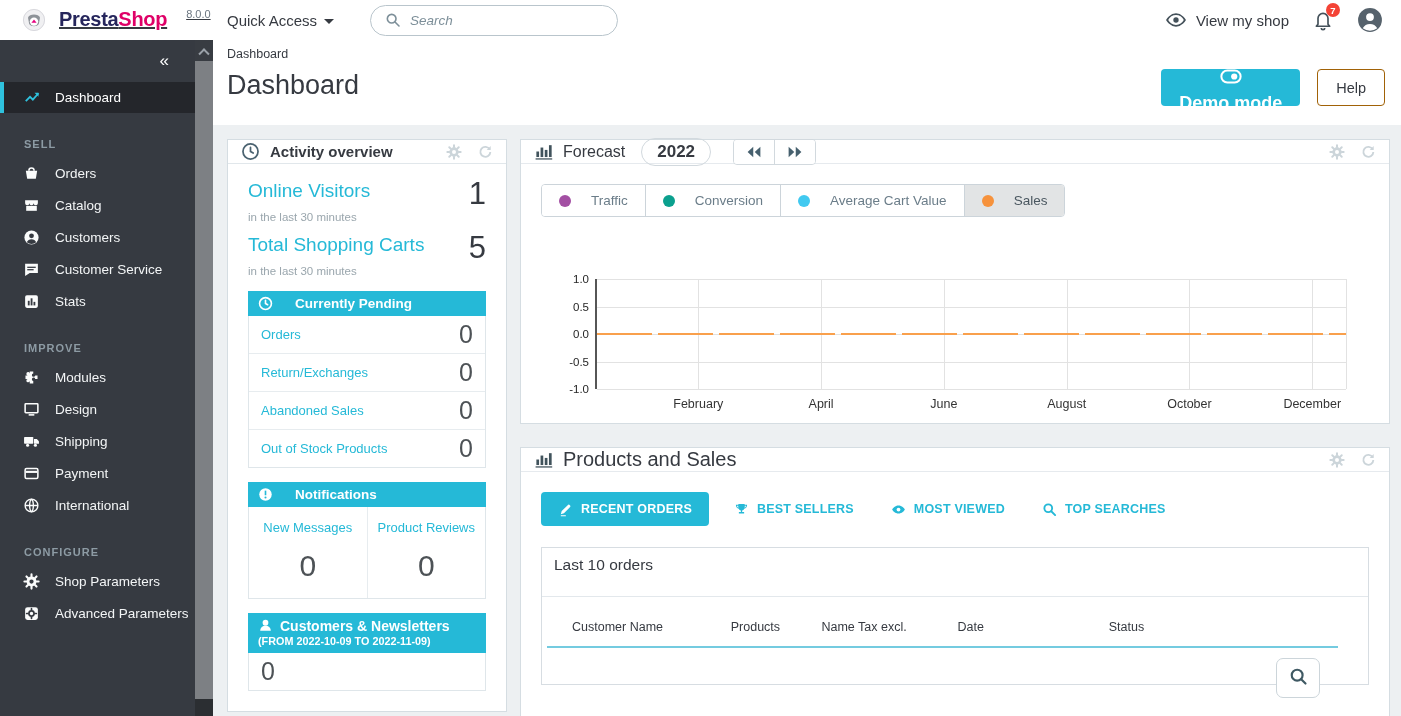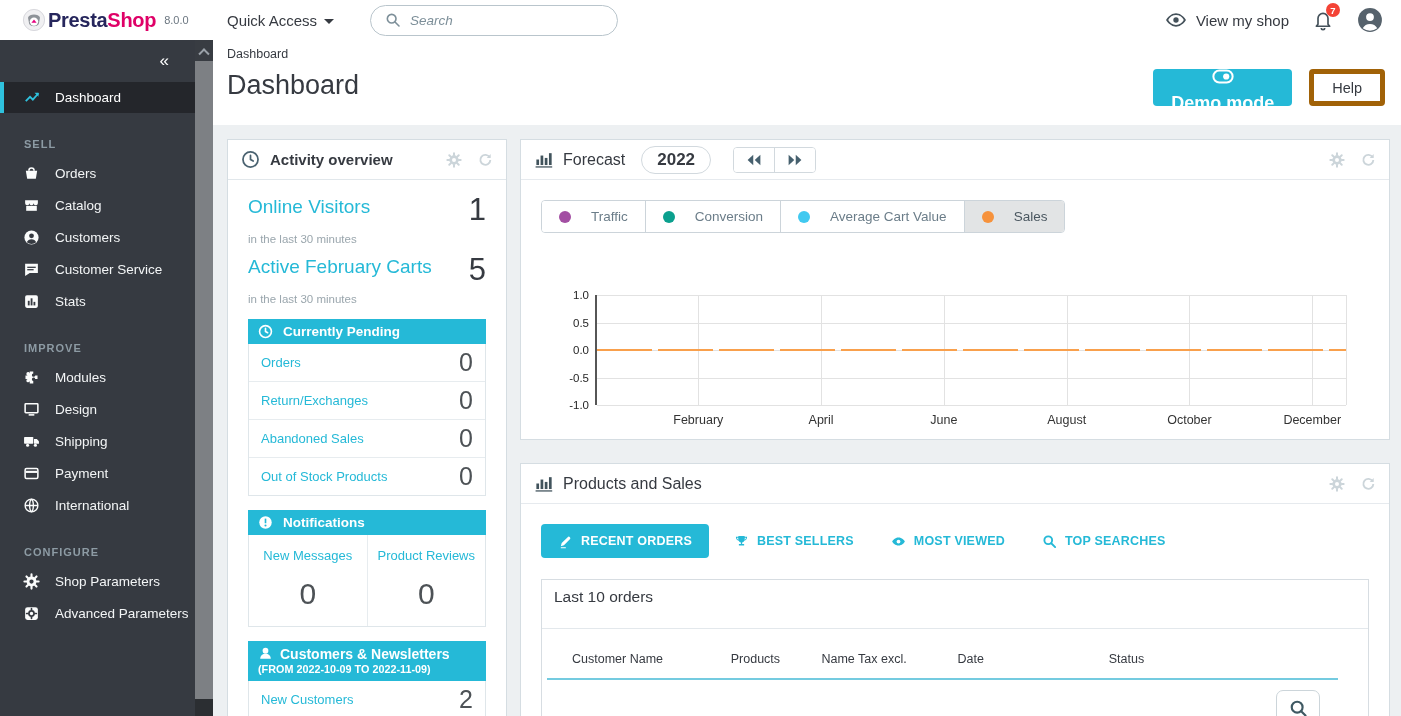--- a/index.html
+++ b/index.html
@@ -2,21 +2,21 @@
 <html><head>
 <meta charset="utf-8">
 <style>
   * { margin:0; padding:0; box-sizing:border-box; }
   html,body { width:1401px; height:716px; overflow:hidden; }
   body { font-family:"Liberation Sans", sans-serif; background:#fff; color:#363a41; }
   svg { display:block; }
 
   
   .topbar { height:40px; display:flex; align-items:center; background:#fff; padding:0 18px 0 22px; position:relative; z-index:5; }
-  .brand { display:flex; align-items:center; gap:2px; width:173px; flex-shrink:0; }
+  .brand { display:flex; align-items:flex-start; gap:13px; width:173px; flex-shrink:0;text-decoration:underline; }
   .brand-text { font-size:20px; font-weight:800; letter-spacing:-0.3px; }
   .brand-presta { color:#26265c; }
   .brand-shop { color:#df0067; }
   .brand-version { font-size:11px; color:#6b7680; margin-left:6px; }
   .quick-access { display:flex; align-items:center; gap:7px; font-size:15px; color:#363a41; margin-left:32px; cursor:pointer; }
   .caret-down { width:0; height:0; border-left:5px solid transparent; border-right:5px solid transparent; border-top:5px solid #363a41; margin-top:2px; }
   .searchbox { margin-left:36px; width:248px; height:31px; border:1px solid #b9c5cc; border-radius:16px; display:flex; align-items:center; gap:9px; padding:0 14px; background:#fff; }
   .searchbox input { border:none; outline:none; flex:1; font-size:13.5px; font-family:"Liberation Sans", sans-serif; color:#4d7c0f; background:transparent; }
   .searchbox input::placeholder { font-style:italic; color:#7d8f99; }
   .topbar-right { margin-left:auto; display:flex; align-items:center; gap:24px; }
@@ -44,39 +44,39 @@
   .sb-scroll-down { position:absolute; bottom:0; left:0; right:0; height:17px; background:#2b2e32; }
   .chev-up { width:8px; height:8px; border-left:2px solid #9aa1a8; border-top:2px solid #9aa1a8; transform:rotate(45deg) translate(2px,2px); }
 
   
   .main { flex:1; display:flex; flex-direction:column; min-width:0; background:#fff; }
   .page-head { background:#fff; padding:7px 16px 0 14px; height:85px; position:relative; flex-shrink:0; }
   .breadcrumb { font-size:12.5px; color:#363a41; }
   .page-title { font-size:27px; font-weight:400; color:#363a41; margin-top:9px; }
   .head-buttons { position:absolute; right:16px; top:29px; display:flex; gap:17px; }
   .btn-demo { background:#25b9d7; color:#fff; border:none; border-radius:4px; font-size:18px; font-weight:700; padding:0 18px; height:37px; display:flex; align-items:center; gap:9px; cursor:pointer; font-family:"Liberation Sans", sans-serif;flex-direction:column; }
-  .btn-help { background:#fff; color:#363a41; border:5px solid #a16207; border-radius:4px; font-size:14.5px; padding:0 18px; height:37px; display:flex; align-items:center; cursor:pointer; font-family:"Liberation Sans", sans-serif; }
+  .btn-help { background:#fff; color:#363a41; border:1px solid #a16207; border-radius:4px; font-size:14.5px; padding:0 18px; height:37px; display:flex; align-items:center; cursor:pointer; font-family:"Liberation Sans", sans-serif; }
 
   .content { flex:1; background:#edf0f2; padding:14px 11px 0 14px; display:flex; gap:13px; align-items:flex-start; overflow:hidden; }
 
   .panel { background:#fff; border:1px solid #d5dde2; }
-  .panel-head { height:40px; display:flex; align-items:center; gap:10px; padding:0 13px; border-bottom:1px solid #e1e7eb; }
+  .panel-head { height:24px; display:flex; align-items:center; gap:10px; padding:0 13px; border-bottom:1px solid #e1e7eb; }
   .panel-title { font-size:15px; font-weight:600; color:#363a41; }
   .head-actions { margin-left:auto; display:flex; gap:15px; align-items:center; }
   .head-actions .icon-btn { cursor:pointer; }
 
   
   .activity-panel { width:280px; flex-shrink:0; }
   .activity-body { padding:16px 20px 20px; }
   .stat { margin-bottom:11px; }
   .stat-top { display:flex; justify-content:space-between; align-items:flex-start; }
   .stat-label { color:#25b9d7; font-size:19px; cursor:pointer; }
   .stat-value { font-size:31px; font-weight:300; color:#363a41; line-height:0.9; }
-  .stat-sub { color:#9aa6ad; font-size:11.5px; margin-top:9px; }
-  .teal-head { background:#25b9d7; color:#fff; font-weight:700; font-size:13.5px; padding:5px 10px; display:flex; align-items:center; gap:10px; margin-top:14px; }
+  .stat-sub { color:#9aa6ad; font-size:11.5px; margin-top:3px; }
+  .teal-head { background:#25b9d7; color:#fff; font-weight:700; font-size:13.5px; padding:5px 10px; display:flex; align-items:center; gap:22px; margin-top:14px; }
   .teal-head-2l { display:block; padding:5px 10px 6px; }
   .teal-head-2l .l1 { display:flex; align-items:center; gap:7px; font-size:14px; }
   .teal-head-2l .l2 { font-size:10.8px; font-weight:700; margin-top:1px; }
   .rows-box { border:1px solid #dfe6ea; border-top:none; }
   .srow { display:flex; justify-content:space-between; align-items:center; padding:6px 12px; min-height:37px; }
   .srow + .srow { border-top:1px solid #e7ecef; }
   .srow-label { color:#25b9d7; font-size:13px; cursor:pointer; }
   .srow-value { font-size:25px; font-weight:300; color:#4d5256; line-height:1; }
   .notif-box { display:flex; border:1px solid #dfe6ea; border-top:none; text-align:center; }
   .notif-cell { flex:1; padding:11px 4px 15px; }
@@ -373,21 +373,21 @@
           <div>
               <div class="stat">
                 <div class="stat-top">
                   <a class="stat-label">Online Visitors</a>
                   <span class="stat-value">1</span>
                 </div>
                 <div class="stat-sub">in the last 30 minutes</div>
               </div>
               <div class="stat">
                 <div class="stat-top">
-                  <a class="stat-label">Active February Carts</a>
+                  <a class="stat-label">Total Shopping Carts</a>
                   <span class="stat-value">5</span>
                 </div>
                 <div class="stat-sub">in the last 30 minutes</div>
               </div>
             </div>
           <div class="teal-head">
             <svg width="15" height="15" viewBox="0 0 24 24" fill="none" stroke="#fff" stroke-width="2.6">
                 <circle cx="12" cy="12" r="9.5"></circle>
                 <path d="M12 6.8V12l3.4 2" stroke-linecap="round"></path>
               </svg>
@@ -429,24 +429,20 @@
             <div class="l1">
               <svg width="15" height="15" viewBox="0 0 24 24">
                   <circle cx="12" cy="7.5" r="4.6" fill="#fff"></circle>
                   <path d="M3.5 20.5a8.5 8.5 0 0 1 17 0z" fill="#fff"></path>
                 </svg>
               <span>Customers &amp; Newsletters</span>
             </div>
             <div class="l2">(FROM 2022-10-09 TO 2022-11-09)</div>
           </div>
           <div class="rows-box">
-              <div class="srow">
-                <a class="srow-label">New Customers</a>
-                <span class="srow-value">2</span>
-              </div>
               <div class="srow">
                 <span class="srow-value">0</span>
               </div>
             </div>
         </div>
       </div>
 
       <div class="right-col">
 
         <div class="panel">
@@ -547,21 +543,21 @@
           <div class="panel-head" style="border-bottom-color:#e6eaee;">
             <span>
               <svg width="19" height="19" viewBox="0 0 24 24" fill="#41535c">
                   <rect x="3" y="12" width="3.4" height="7"></rect>
                   <rect x="8.3" y="7" width="3.4" height="12"></rect>
                   <rect x="13.6" y="10" width="3.4" height="9"></rect>
                   <rect x="18.9" y="4" width="3.4" height="15"></rect>
                   <rect x="2" y="20.6" width="21" height="1.6"></rect>
                 </svg>
             </span>
-            <span class="panel-title" style="font-size:16px;font-weight:400;">Products and Sales</span>
+            <span class="panel-title" style="font-size:20px;font-weight:400;">Products and Sales</span>
             <span class="head-actions">
               <span class="icon-btn">
                 <svg width="16" height="16" viewBox="0 0 24 24" stroke="#ccd5da" fill="none">
                     <circle cx="12" cy="12" r="5" stroke-width="4"></circle>
                     <g stroke-width="3" stroke-linecap="round">
                       <path d="M12 2v3M12 19v3M2 12h3M19 12h3M4.9 4.9L7 7M17 17l2.1 2.1M19.1 4.9L17 7M7 17l-2.1 2.1"></path>
                     </g>
                   </svg>
               </span>
               <span class="icon-btn">

